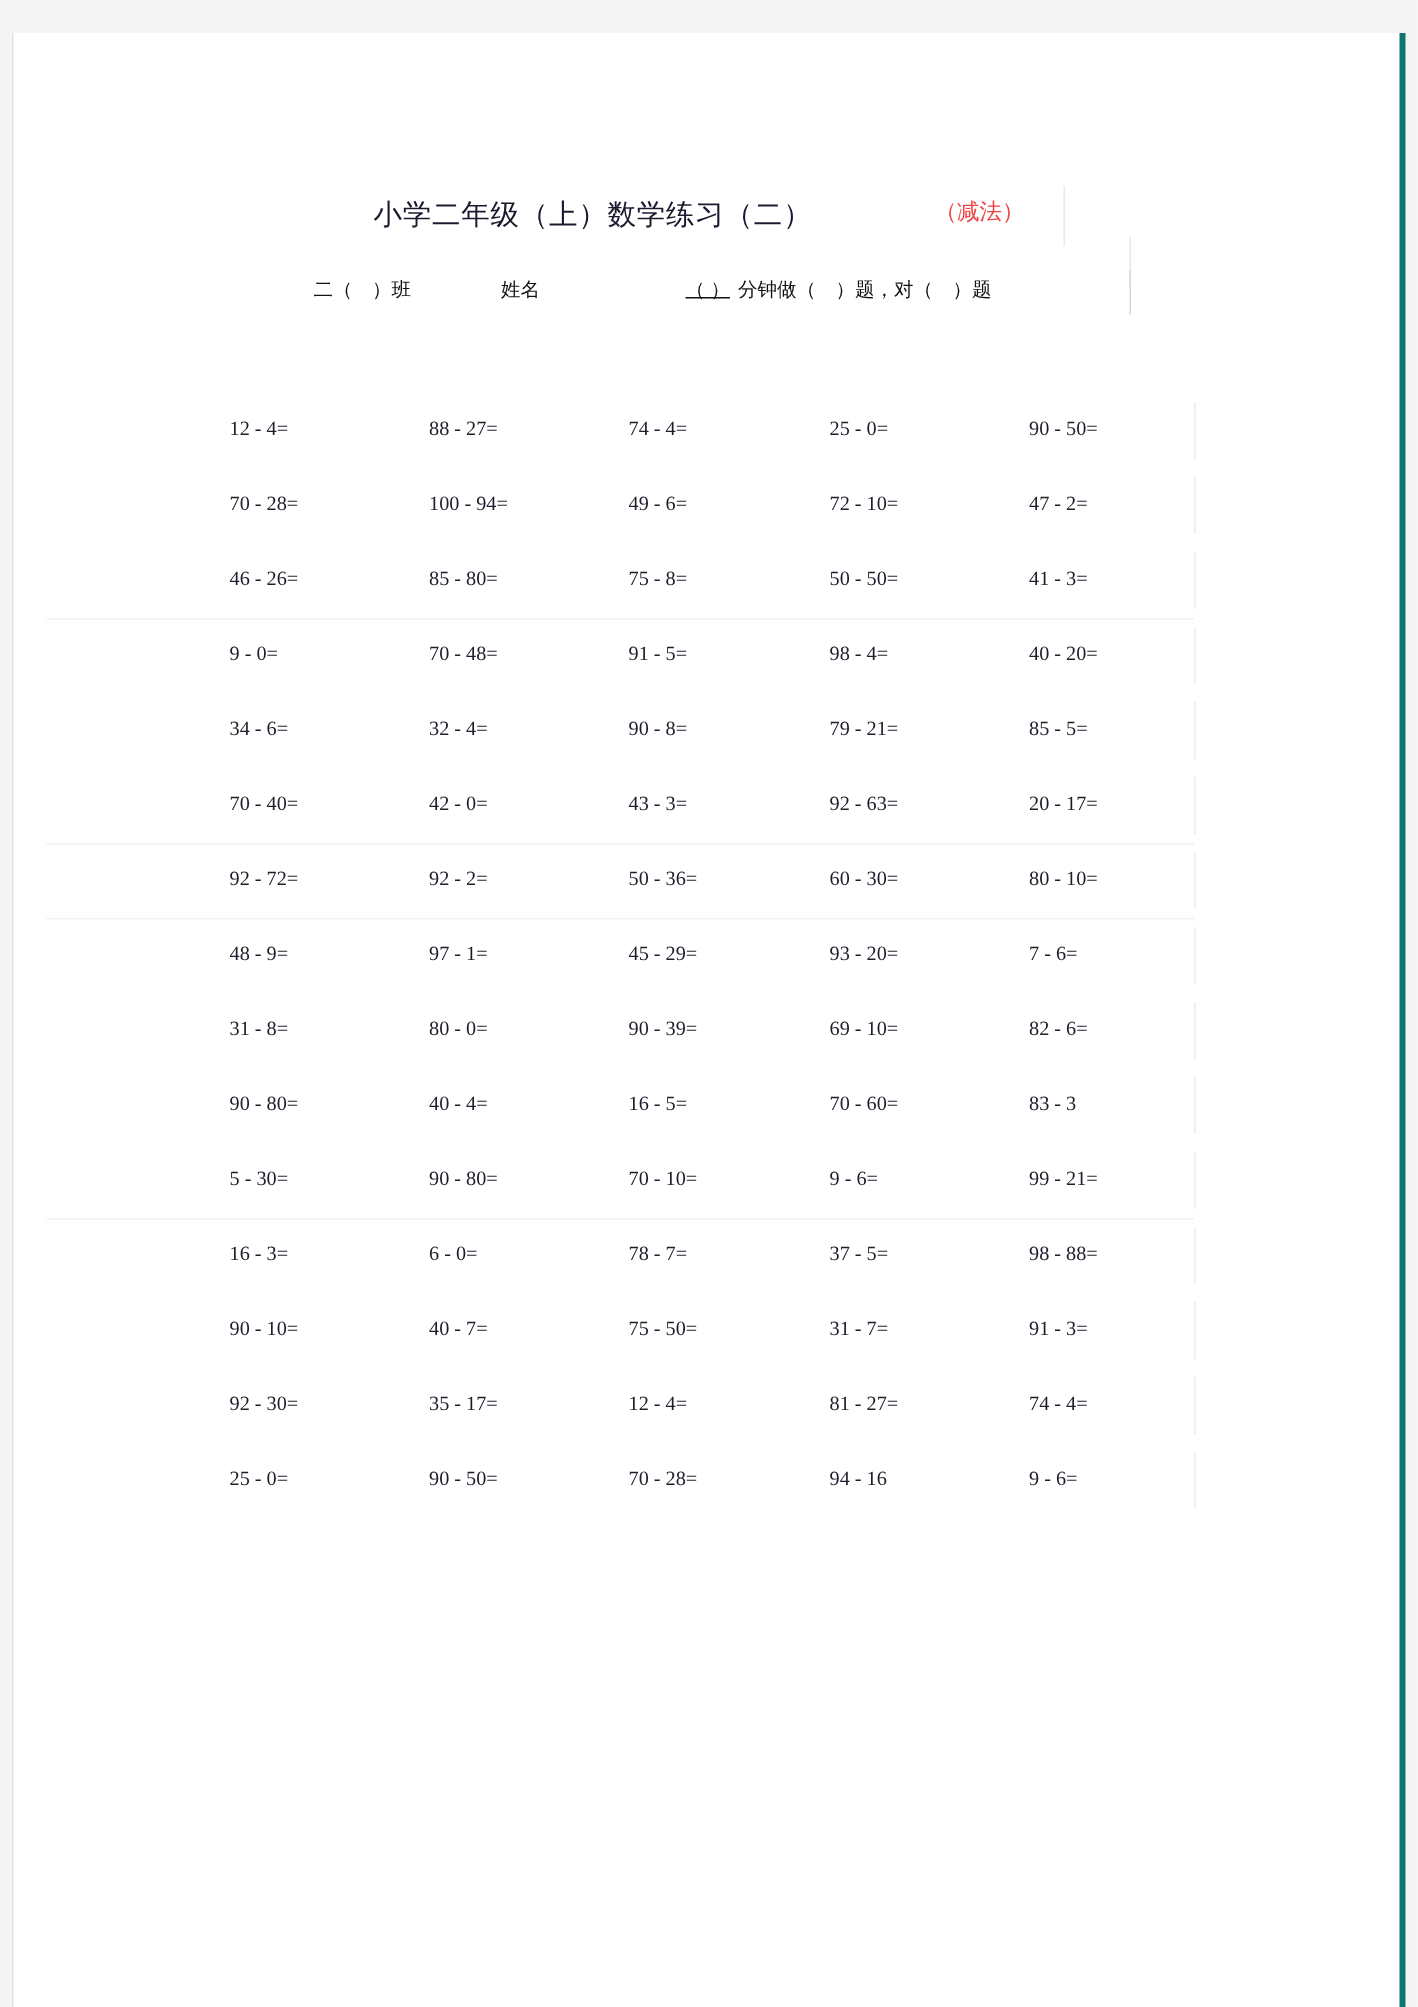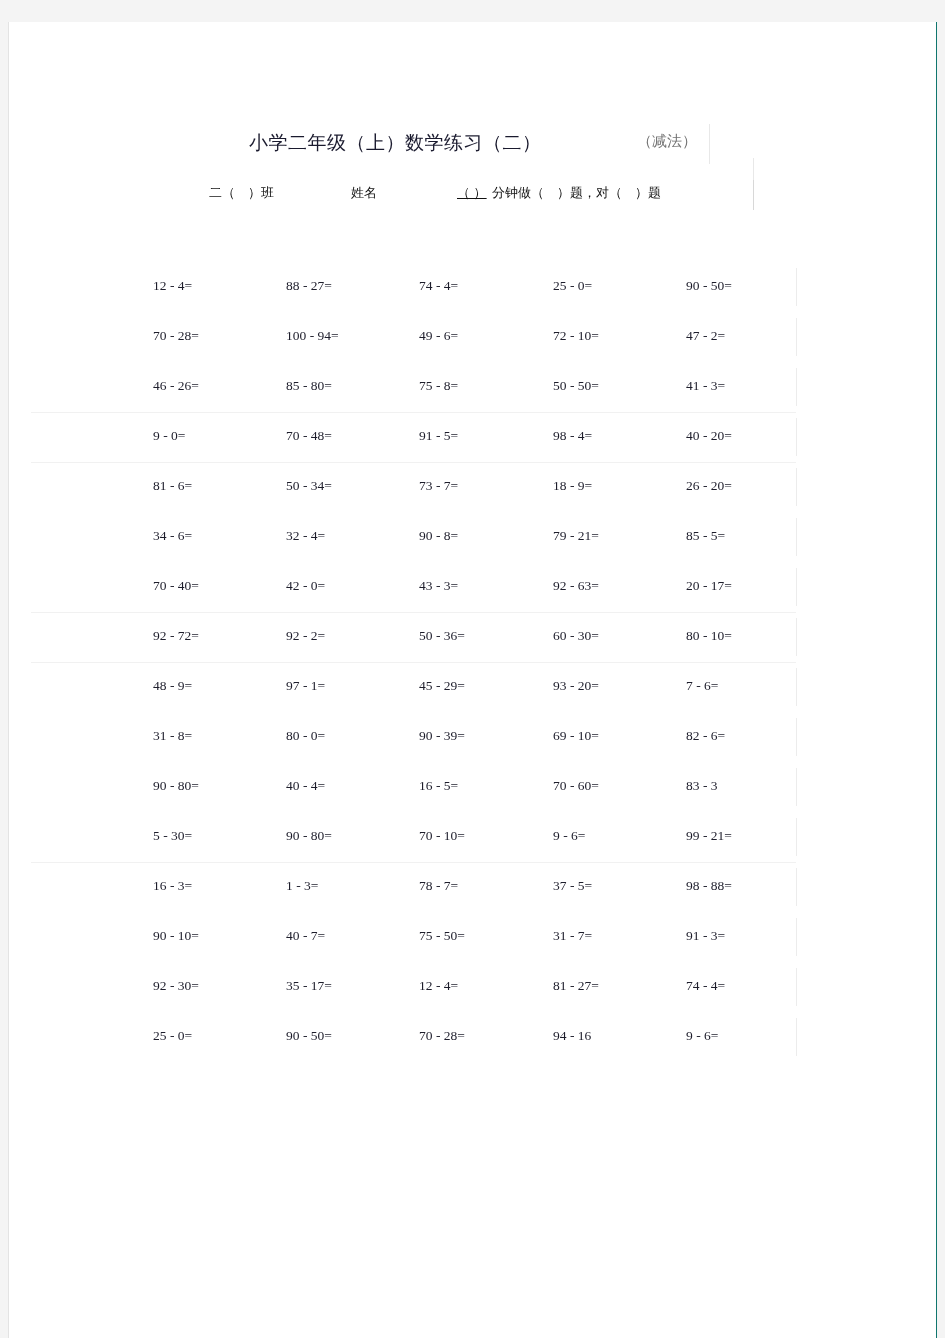--- a/index.html
+++ b/index.html
@@ -14,21 +14,21 @@
     overflow: hidden;
   }
   #page {
     position: absolute;
     left: 8px;
     top: 22px;
     width: 929px;
     height: 1316px;
     background: #ffffff;
     border-left: 1px solid #e3e3e3;
-    border-right: 1px solid #0f766e;
+    border-right: 4px solid #0f766e;
     box-sizing: border-box;
     overflow: hidden;
   }
   .doc-body {
     position: absolute;
     left: 0;
     top: 0;
     width: 929px;
   }
   
@@ -44,24 +44,24 @@
     left: 240px;
     top: 0px;
     font-size: 19px;
     letter-spacing: 0.5px;
     color: #1a1a2e;
     white-space: pre;
     font-family: "Liberation Serif", "DejaVu Serif", serif;
   }
   #doc-subject {
     position: absolute;
-    left: 628px;
+    left: 614px;
     top: 2px;
     font-size: 15px;
-    color: #737373;
+    color: #ef4444;
     white-space: pre;
     font-family: "Liberation Serif", "DejaVu Serif", serif;
   }
   .vrule-title {
     position: absolute;
     top: -6px;
     width: 0;
     height: 40px;
     border-left: 1px solid #e8e8e8;
   }
@@ -141,21 +141,21 @@
 
     <div id="title-row">
       <div id="doc-title">小学二年级（上）数学练习（二）</div>
       <div id="doc-subject">（减法）</div>
       <div class="vrule-title" style="left:700px;"></div>
       <div class="vrule-title" style="left:744px; top:28px; height:34px;"></div>
     </div>
 
     <div id="info-row">
       <span class="info-seg" style="left:200px;font-family:Liberation Serif, serif;">二（　）班</span>
-      <span class="info-seg" style="left:325px;margin-left:17px;">姓名</span>
+      <span class="info-seg" style="left:325px;">姓名</span>
       <span class="info-seg underline-seg" style="left:448px;">（ ）</span>
       <span class="info-seg" style="left:483px;">分钟做（　）题，对（　）题</span>
       <div class="vrule-info" style="left:744px;"></div>
     </div>
 
     <div id="problem-grid">
         <div class="prow">
           <div class="pcell pc0">12 - 4=</div>
           <div class="pcell pc1">88 - 27=</div>
           <div class="pcell pc2">74 - 4=</div>
@@ -180,28 +180,20 @@
           <div class="vrule-cell" style="left: 787px; top: 6px; height: 38px;"></div>
         </div>
         <div class="prow sep">
           <div class="pcell pc0">9 - 0=</div>
           <div class="pcell pc1">70 - 48=</div>
           <div class="pcell pc2">91 - 5=</div>
           <div class="pcell pc3">98 - 4=</div>
           <div class="pcell pc4">40 - 20=</div>
           <div class="vrule-cell" style="left: 787px; top: 6px; height: 38px;"></div>
         </div>
-        <div class="prow sep">
-          <div class="pcell pc0">81 - 6=</div>
-          <div class="pcell pc1">50 - 34=</div>
-          <div class="pcell pc2">73 - 7=</div>
-          <div class="pcell pc3">18 - 9=</div>
-          <div class="pcell pc4">26 - 20=</div>
-          <div class="vrule-cell" style="left: 787px; top: 6px; height: 38px;"></div>
-        </div>
         <div class="prow">
           <div class="pcell pc0">34 - 6=</div>
           <div class="pcell pc1">32 - 4=</div>
           <div class="pcell pc2">90 - 8=</div>
           <div class="pcell pc3">79 - 21=</div>
           <div class="pcell pc4">85 - 5=</div>
           <div class="vrule-cell" style="left: 787px; top: 6px; height: 38px;"></div>
         </div>
         <div class="prow">
           <div class="pcell pc0">70 - 40=</div>
@@ -246,21 +238,21 @@
         <div class="prow">
           <div class="pcell pc0">5 - 30=</div>
           <div class="pcell pc1">90 - 80=</div>
           <div class="pcell pc2">70 - 10=</div>
           <div class="pcell pc3">9 - 6=</div>
           <div class="pcell pc4">99 - 21=</div>
           <div class="vrule-cell" style="left: 787px; top: 6px; height: 38px;"></div>
         </div>
         <div class="prow sep">
           <div class="pcell pc0">16 - 3=</div>
-          <div class="pcell pc1">1 - 3=</div>
+          <div class="pcell pc1">6 - 0=</div>
           <div class="pcell pc2">78 - 7=</div>
           <div class="pcell pc3">37 - 5=</div>
           <div class="pcell pc4">98 - 88=</div>
           <div class="vrule-cell" style="left: 787px; top: 6px; height: 38px;"></div>
         </div>
         <div class="prow">
           <div class="pcell pc0">90 - 10=</div>
           <div class="pcell pc1">40 - 7=</div>
           <div class="pcell pc2">75 - 50=</div>
           <div class="pcell pc3">31 - 7=</div>

